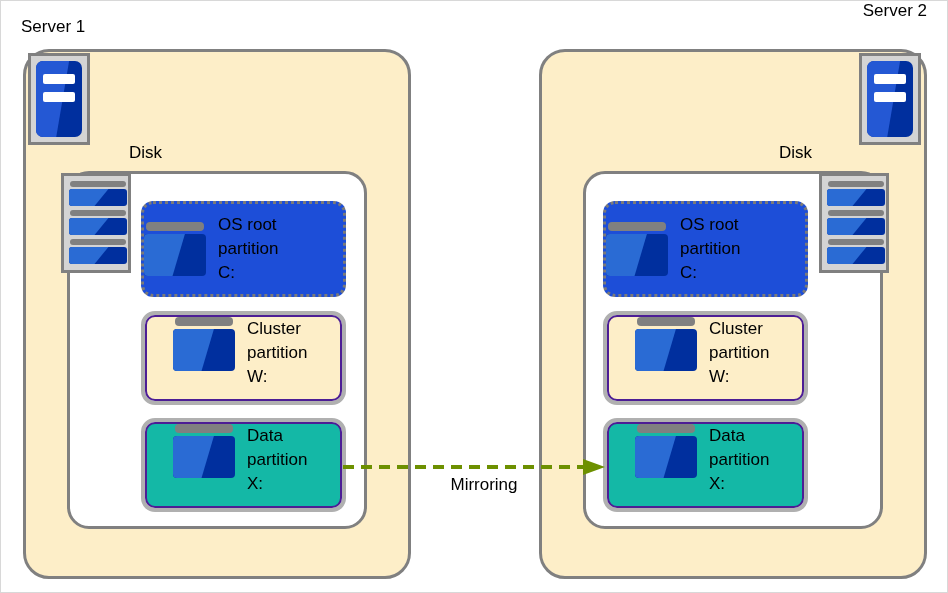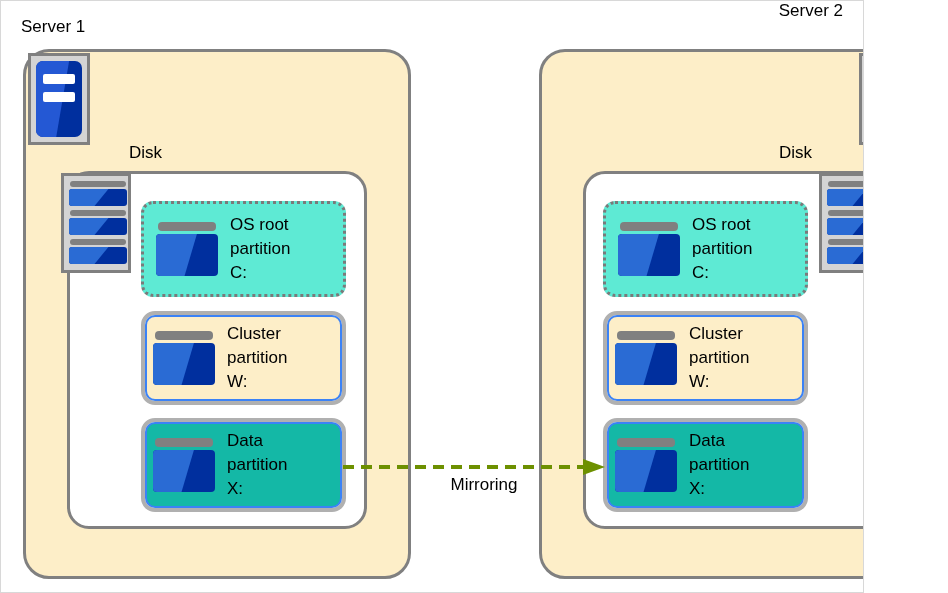--- a/index.html
+++ b/index.html
@@ -5,21 +5,21 @@
   html, body {
     margin: 0;
     padding: 0;
     background: #ffffff;
   }
   body {
     font-family: "Liberation Sans", sans-serif;
   }
   #canvas {
     position: relative;
-    width: 864px;
+    width: 948px;
     height: 593px;
     background: #ffffff;
     overflow: hidden;
     box-sizing: border-box;
     border: 1px solid #d8d8d8;
   }
 
   
   .caption {
     position: absolute;
@@ -71,40 +71,39 @@
   }
   .partition .ptext {
     font-size: 17px;
     line-height: 24px;
     color: #000;
     white-space: nowrap;
   }
 
   
   .partition.os {
-    background: #5eead4;
+    background: #1d4ed8;
     border: 3px dotted #7a7a7a;
     border-radius: 12px;
-    padding-left: 12px;
   }
   
   .partition.framed {
     border: 4px solid #b0b0b0;
     border-radius: 14px;
     padding: 0;
   }
   .partition.framed > .inner {
     position: absolute;
     inset: 0;
-    border: 2px solid #3b82f6;
+    border: 2px solid #4c1d95;
     border-radius: 10px;
     box-sizing: border-box;
     display: flex;
-    align-items: center;
-    padding-left: 6px;
+    align-items: flex-start;
+    padding-left: 26px;
   }
   .partition.cluster > .inner { background: #fdeec8; }
   .partition.data    > .inner { background: #14b8a6; }
 
   
   .part-icon {
     position: relative;
     width: 62px;
     height: 54px;
     flex: 0 0 62px;

